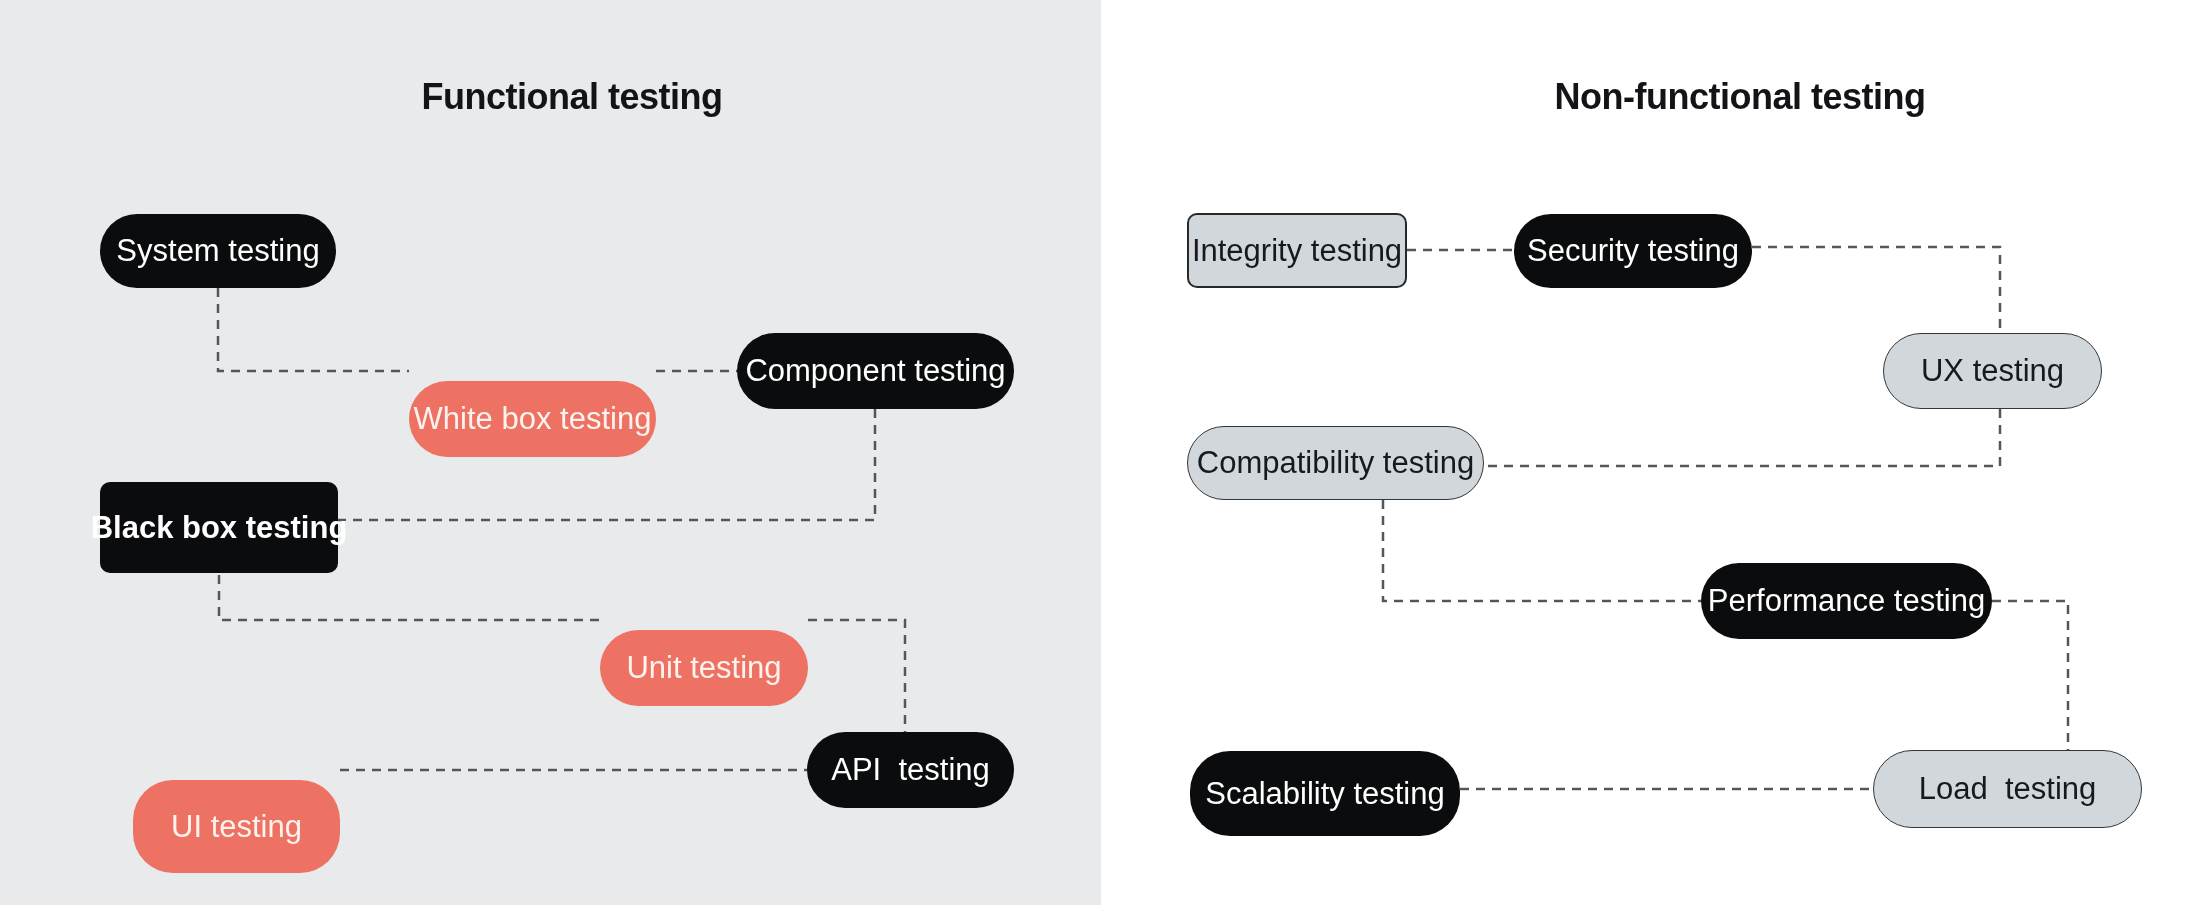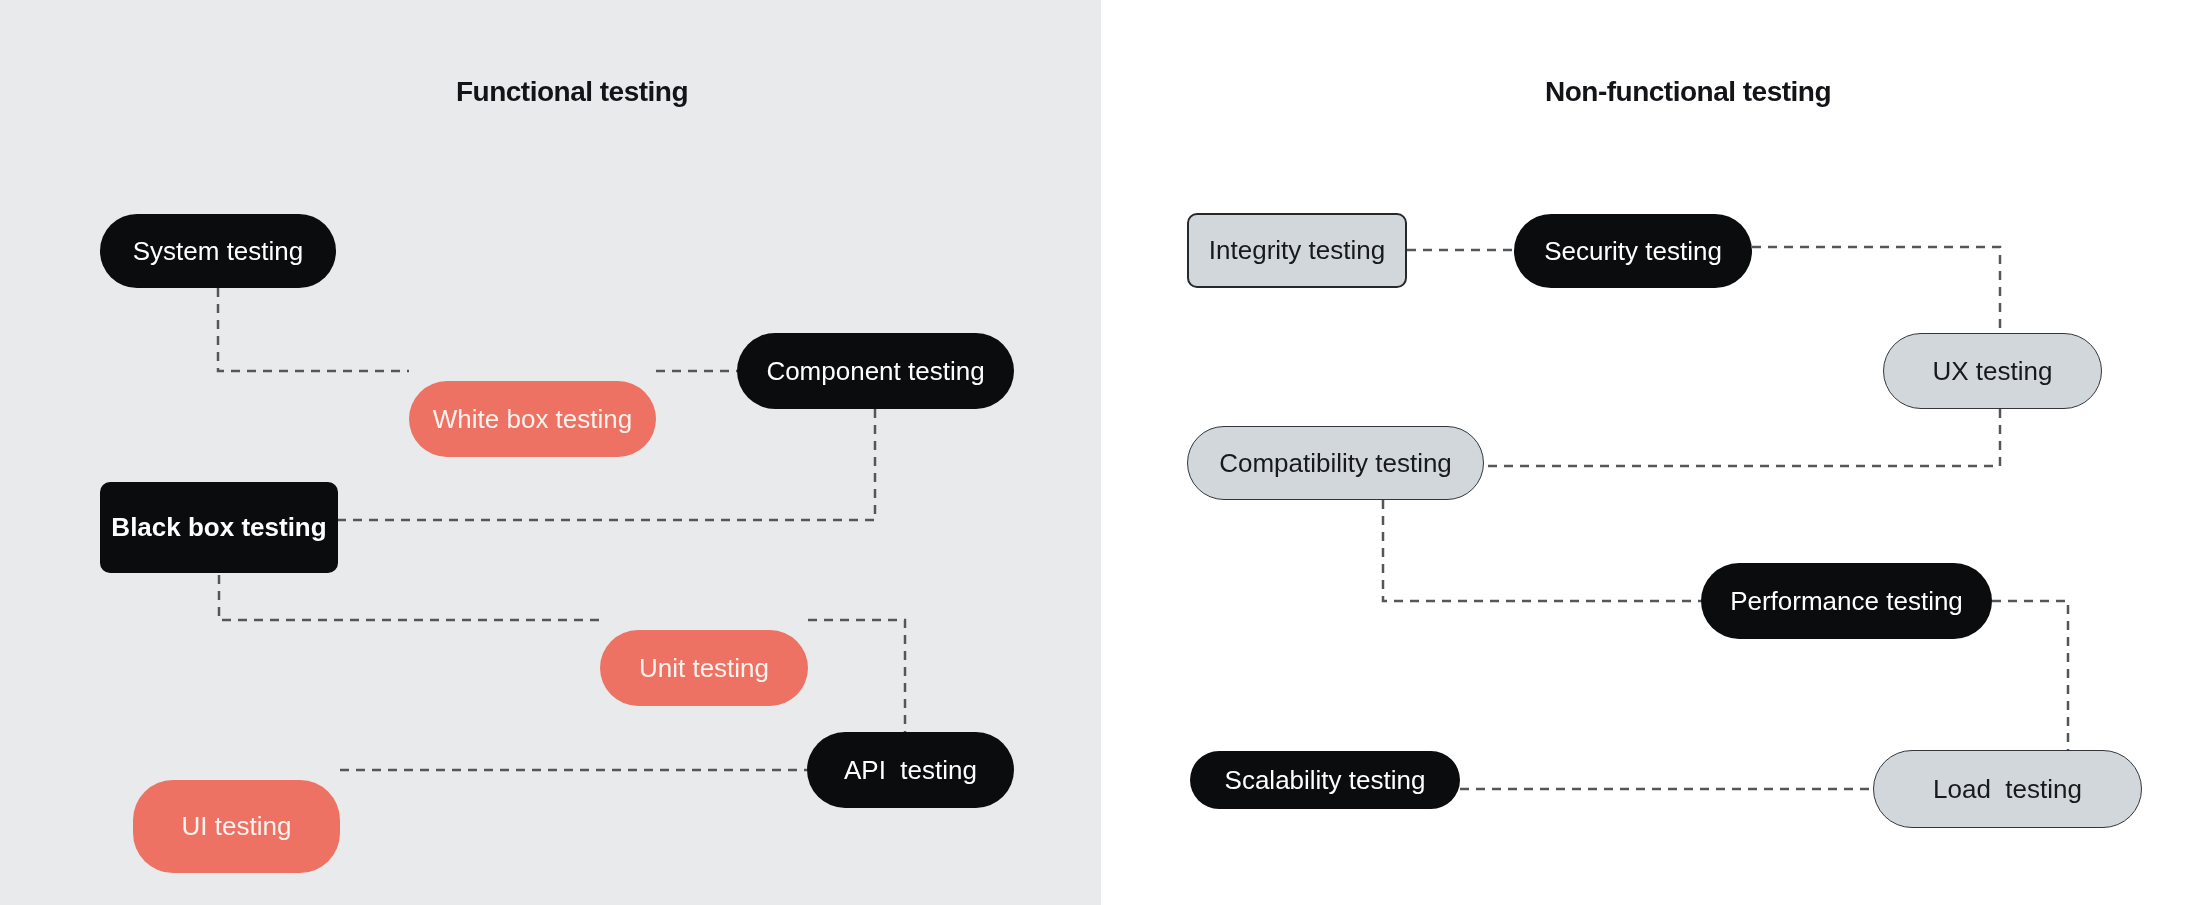--- a/index.html
+++ b/index.html
@@ -33,21 +33,21 @@
     position: absolute;
     top: 0;
     height: 905px;
   }
   .panel.left  { left: 0;      width: 1101px; background: var(--left-background); }
   .panel.right { left: 1101px; width: 1101px; background: var(--right-background); }
 
   .diagram-title {
     position: absolute;
     transform: translateX(-50%);
-    font-size: 28px;
+    font-size: 36px;
     font-weight: 700;
     letter-spacing: -0.5px;
     color: var(--title-text);
     white-space: pre;
   }
 
   svg.connector-layer {
     position: absolute;
     left: 0; top: 0;
     width: 2202px; height: 905px;
@@ -58,21 +58,21 @@
     stroke: var(--connector);
     stroke-width: 2.5;
     stroke-dasharray: 9 7;
   }
 
   .node {
     position: absolute;
     display: flex;
     align-items: center;
     justify-content: center;
-    font-size: 26px;
+    font-size: 31px;
     white-space: pre;
     cursor: default;
   }
   .node.pill { border-radius: 40px; }
   .node.rect { border-radius: 10px; }
   .node.black { background: var(--node-black); color: var(--text-on-dark); }
   .node.coral { background: var(--node-coral); color: var(--text-on-coral); margin-top: 48px; }
   .node.gray  {
     background: var(--node-gray-fill);
     color: var(--text-on-gray);
@@ -83,21 +83,21 @@
 </head>
 <body>
 
 <div class="canvas">
 
   <div class="panel left"></div>
   <div class="panel right"></div>
 
   <div class="diagram-title" style="left:572px; top:76px;">Functional testing</div>
 
-  <div class="diagram-title" style="left:1688px; top:76px;text-align:center;">Non-functional testing</div>
+  <div class="diagram-title" style="left:1740px; top:76px;text-align:center;">Non-functional testing</div>
 
   <svg class="connector-layer" viewBox="0 0 2202 905">
 
     <polyline points="218,288 218,371 409,371"></polyline>
     <polyline points="656,371 737,371"></polyline>
     <polyline points="875,409 875,520 338,520"></polyline>
     <polyline points="219,559 219,620 600,620"></polyline>
     <polyline points="808,620 905,620 905,732"></polyline>
     <polyline points="340,770 807,770"></polyline>
 
@@ -126,17 +126,17 @@
   <div class="node rect gray" style="left:1187px; top:213px; width:220px; height:75px;">Integrity testing</div>
 
   <div class="node pill black" style="left:1514px; top:214px; width:238px; height:74px;">Security testing</div>
 
   <div class="node pill gray" style="left:1883px; top:333px; width:219px; height:76px;">UX testing</div>
 
   <div class="node pill gray" style="left:1187px; top:426px; width:297px; height:74px;">Compatibility testing</div>
 
   <div class="node pill black" style="left:1701px; top:563px; width:291px; height:76px;">Performance testing</div>
 
-  <div class="node pill black" style="left:1190px; top:751px; width:270px; height:58px;">Scalability testing</div>
+  <div class="node pill black" style="left:1190px; top:751px; width:270px; height:85px;">Scalability testing</div>
 
   <div class="node pill gray" style="left:1873px; top:750px; width:269px; height:78px;">Load  testing</div>
 
 </div>
 
 </body></html>

